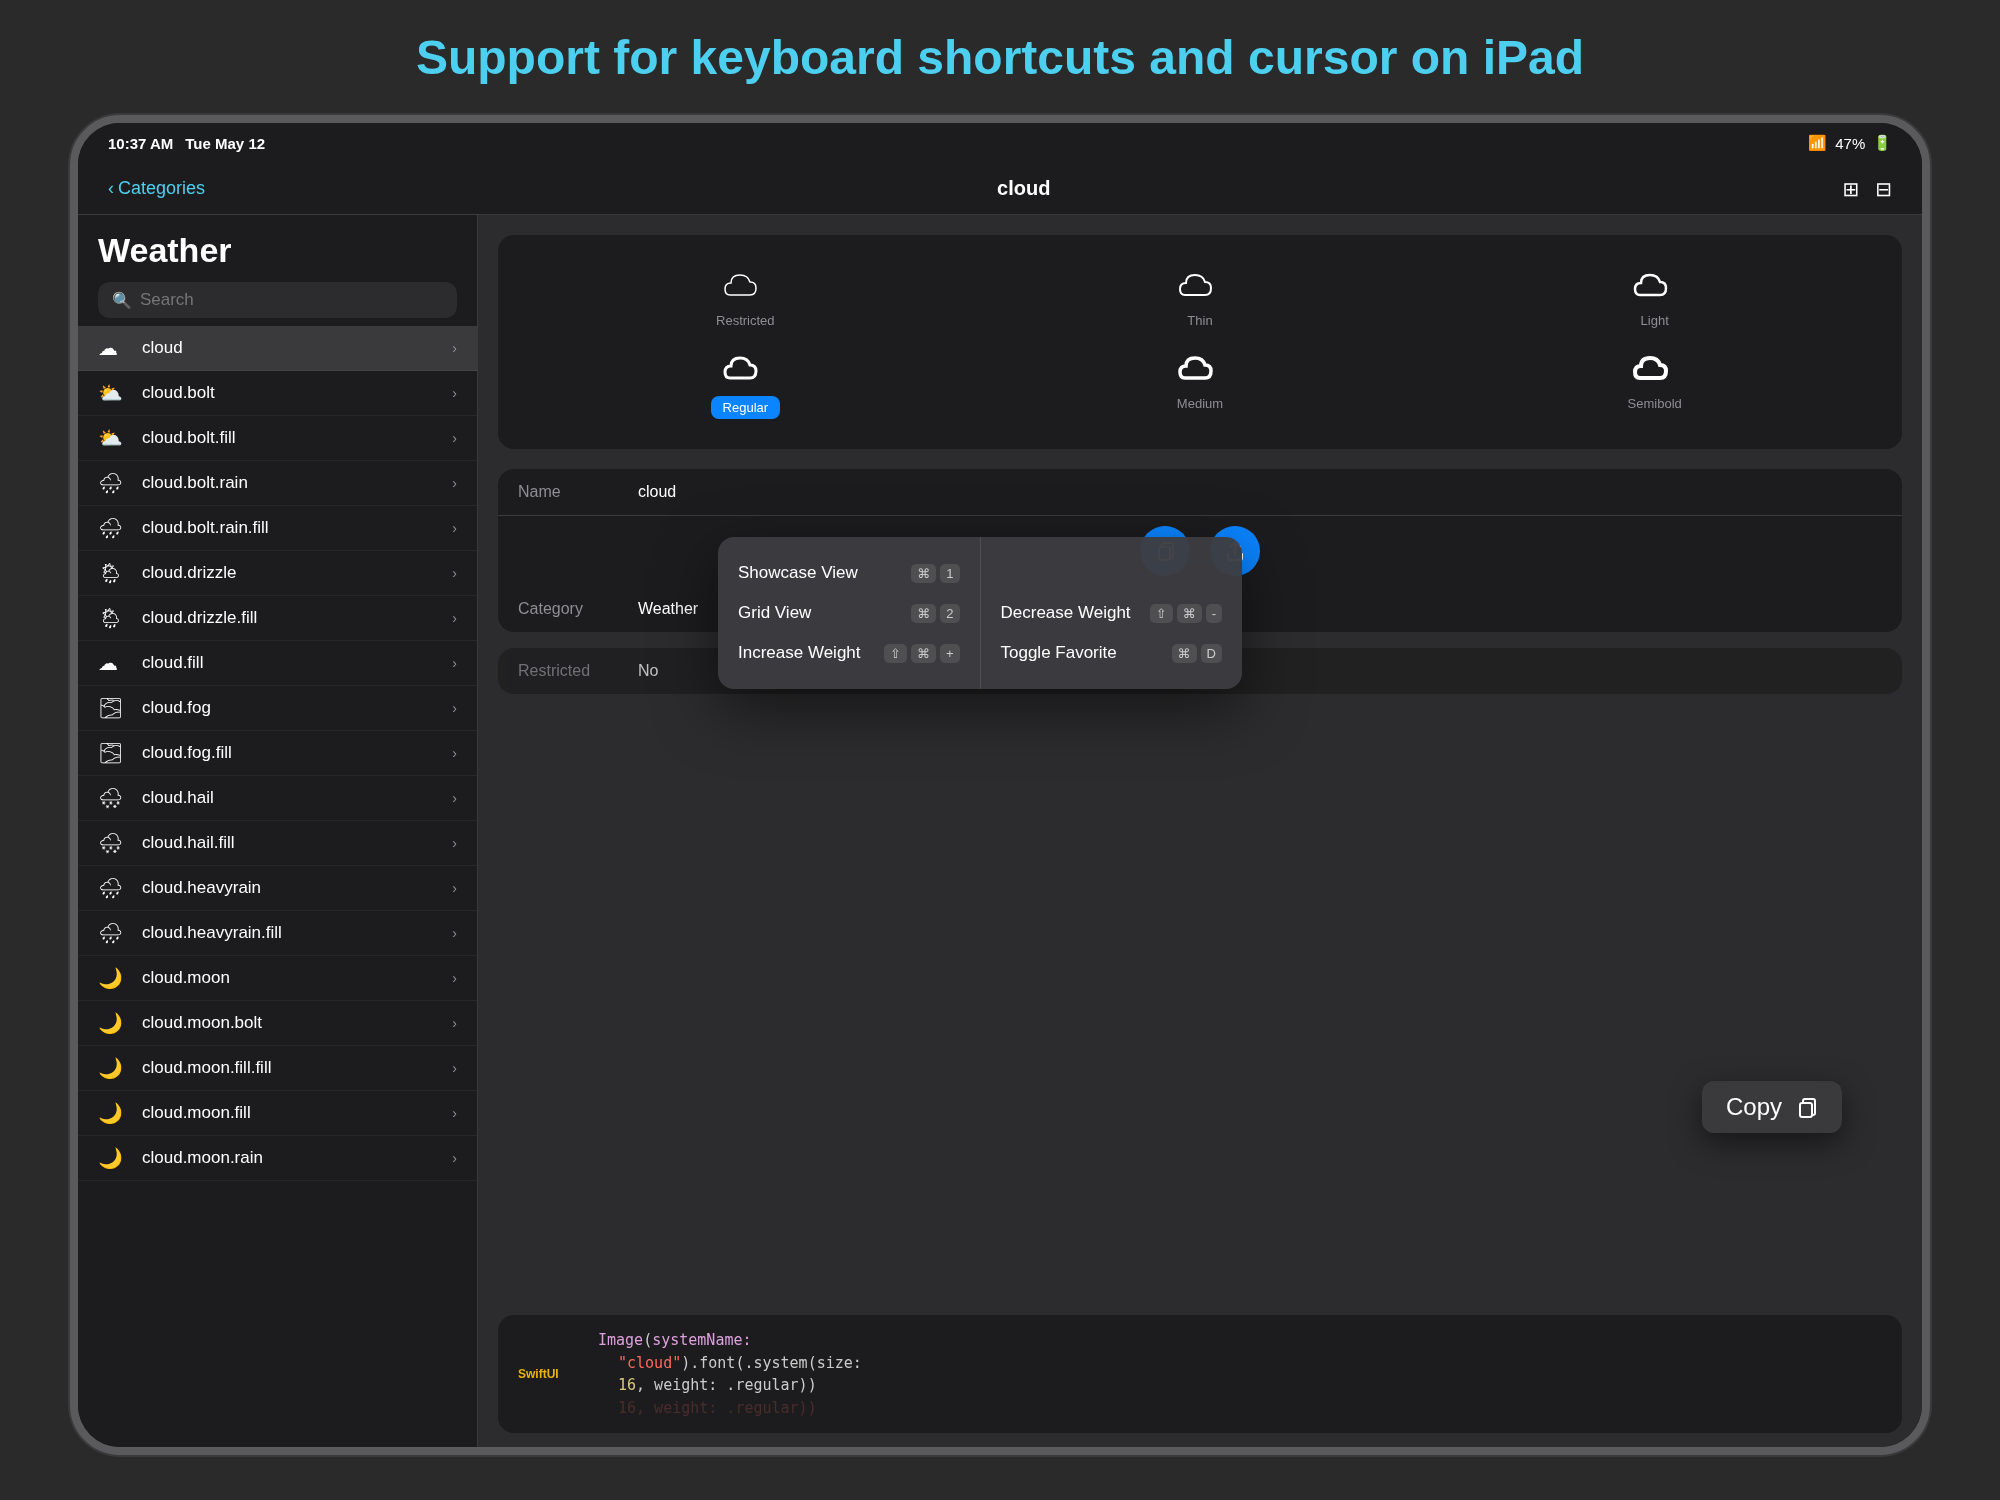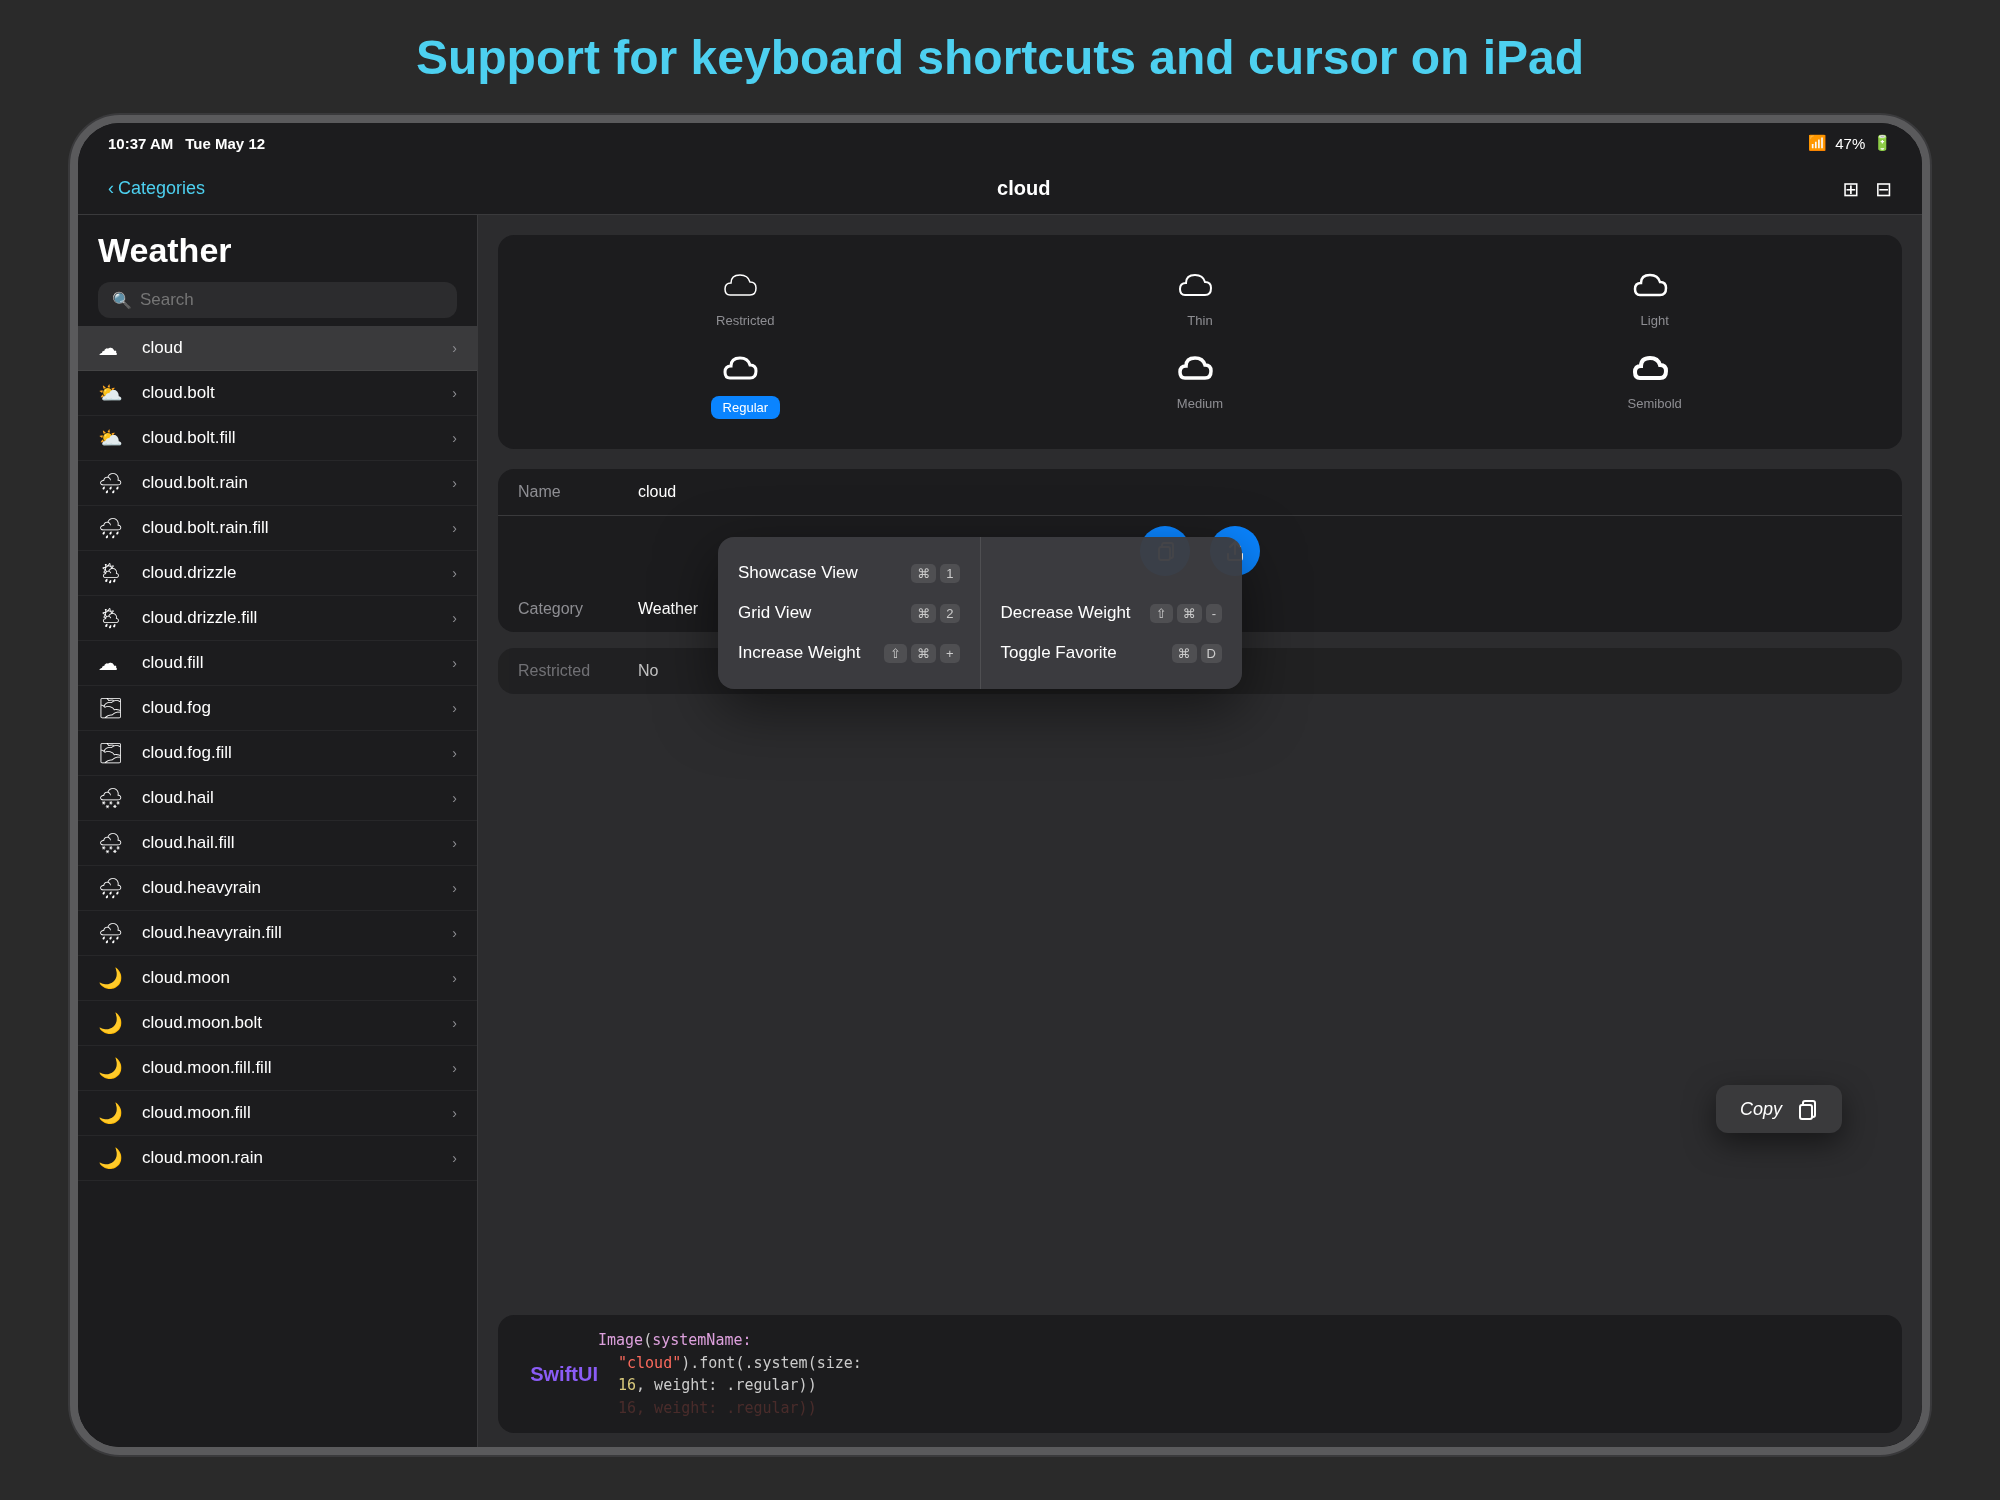--- a/index.html
+++ b/index.html
@@ -244,25 +244,24 @@
       border-radius: 16px;
       overflow: hidden;
       margin-top: 8px;
     }
     .swiftui-header {
       display: flex;
       align-items: center;
       padding: 14px 20px;
     }
     .swiftui-label {
-      color: #8b5cf6;
-      font-size: 20px;
+      color: #eab308;
+      font-size: 12px;
       font-weight: 700;
       width: 80px;
-      text-align: right;
     }
     .swiftui-code {
       font-family: 'Menlo', 'Monaco', monospace;
       font-size: 15px;
       line-height: 1.5;
       flex: 1;
     }
     .code-fn { color: #dda0dd; }
     .code-str { color: #fc6a5d; }
     .code-kw { color: #dda0dd; }
@@ -323,23 +322,22 @@
       border-radius: 12px;
       padding: 12px 24px;
       display: flex;
       align-items: center;
       gap: 12px;
       z-index: 50;
       box-shadow: 0 10px 30px rgba(0,0,0,0.5);
     }
     .copy-overlay-text {
       color: #fff;
-      font-size: 18px;
+      font-size: 24px;
       font-weight: 500;
-      font-style: italic;
     }
   </style>
 </head>
 <body>
 
 <div class="page-title">Support for keyboard shortcuts and cursor on iPad</div>
 
 <div class="ipad-frame">
 
   <div class="status-bar">

